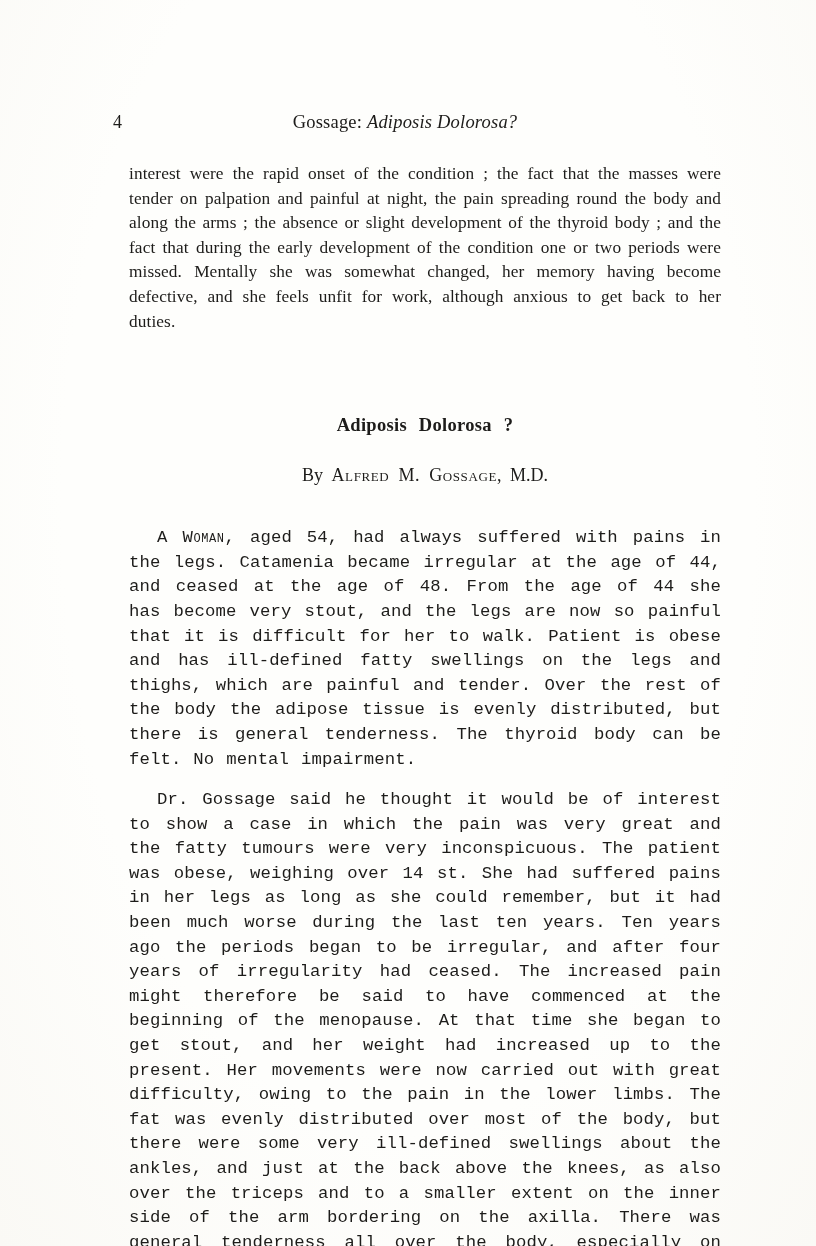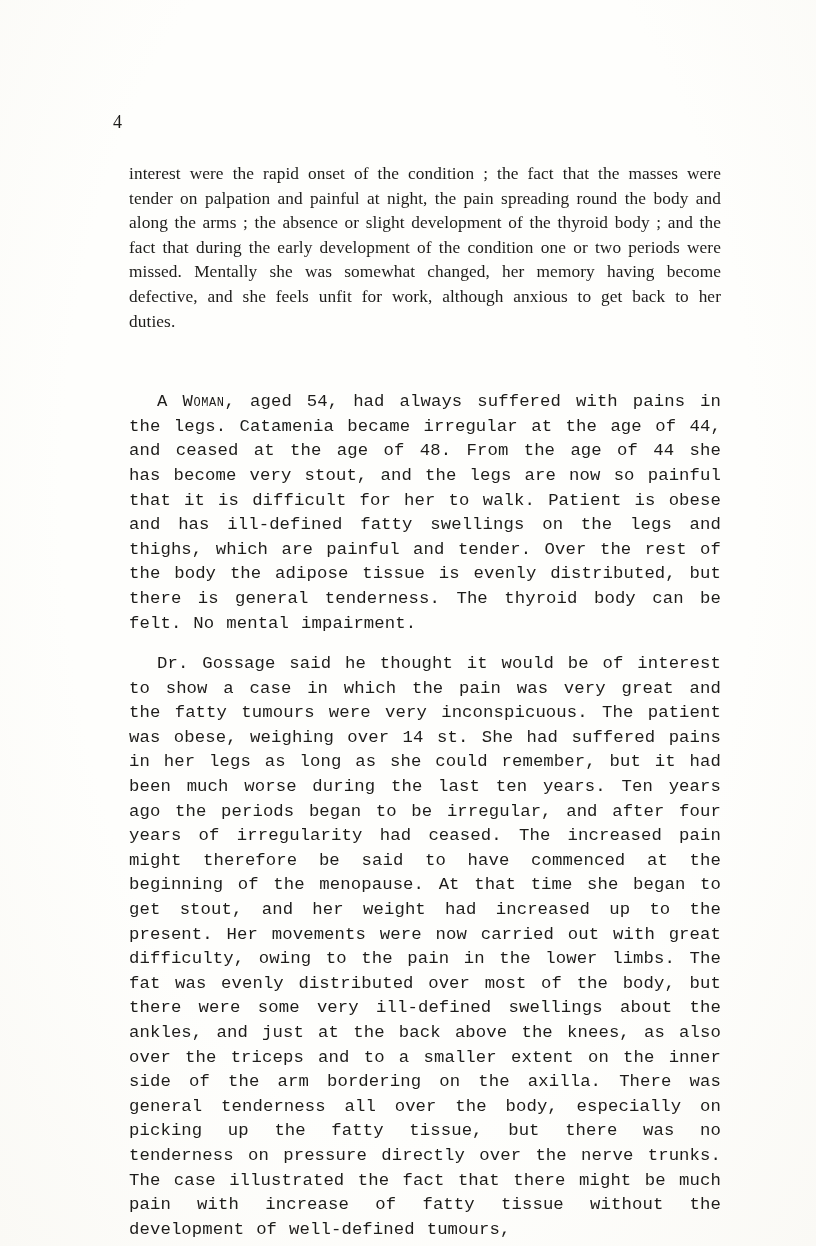--- a/index.html
+++ b/index.html
@@ -83,25 +83,28 @@
   }
 </style>
 </head>
 <body>
 
 <div class="scan-page">
   <div class="content">
 
     <div class="running-head-row">
       <span class="page-number">4</span>
+      <span class="running-head"><span>Gossage: </span><span class="italic">Adiposis Dolorosa?</span></span>
     </div>
 
     <p class="body-text">interest were the rapid onset of the condition ; the fact that the masses were tender on palpation and painful at night, the pain spreading round the body and along the arms ; the absence or slight development of the thyroid body ; and the fact that during the early development of the condition one or two periods were missed.  Mentally she was somewhat changed, her memory having become defective, and she feels unfit for work, although anxious to get back to her duties.</p>
 
+    <div class="article-title">Adiposis Dolorosa ?</div>
 
+    <div class="byline"><span>By </span><span class="smallcaps">Alfred M. Gossage</span><span>, M.D.</span></div>
 
     <div class="byline-gap"></div>
 
     <p class="body-text indent"><span>A </span><span class="smallcaps">Woman</span><span>, aged 54, had always suffered with pains in the legs. Catamenia became irregular at the age of 44, and ceased at the age of 48.  From the age of 44 she has become very stout, and the legs are now so painful that it is difficult for her to walk.  Patient is obese and has ill-defined fatty swellings on the legs and thighs, which are painful and tender.  Over the rest of the body the adipose tissue is evenly distributed, but there is general tenderness.  The thyroid body can be felt.  No mental impairment.</span></p>
 
     <p class="body-text indent">Dr. Gossage said he thought it would be of interest to show a case in which the pain was very great and the fatty tumours were very inconspicuous.  The patient was obese, weighing over 14 st.  She had suffered pains in her legs as long as she could remember, but it had been much worse during the last ten years.  Ten years ago the periods began to be irregular, and after four years of irregularity had ceased.  The increased pain might therefore be said to have commenced at the beginning of the menopause.  At that time she began to get stout, and her weight had increased up to the present.  Her movements were now carried out with great difficulty, owing to the pain in the lower limbs.  The fat was evenly distributed over most of the body, but there were some very ill-defined swellings about the ankles, and just at the back above the knees, as also over the triceps and to a smaller extent on the inner side of the arm bordering on the axilla.  There was general tenderness all over the body, especially on picking up the fatty tissue, but there was no tenderness on pressure directly over the nerve trunks.  The case illustrated the fact that there might be much pain with increase of fatty tissue without the development of well-defined tumours,</p>
 
   </div>
 </div>
 

